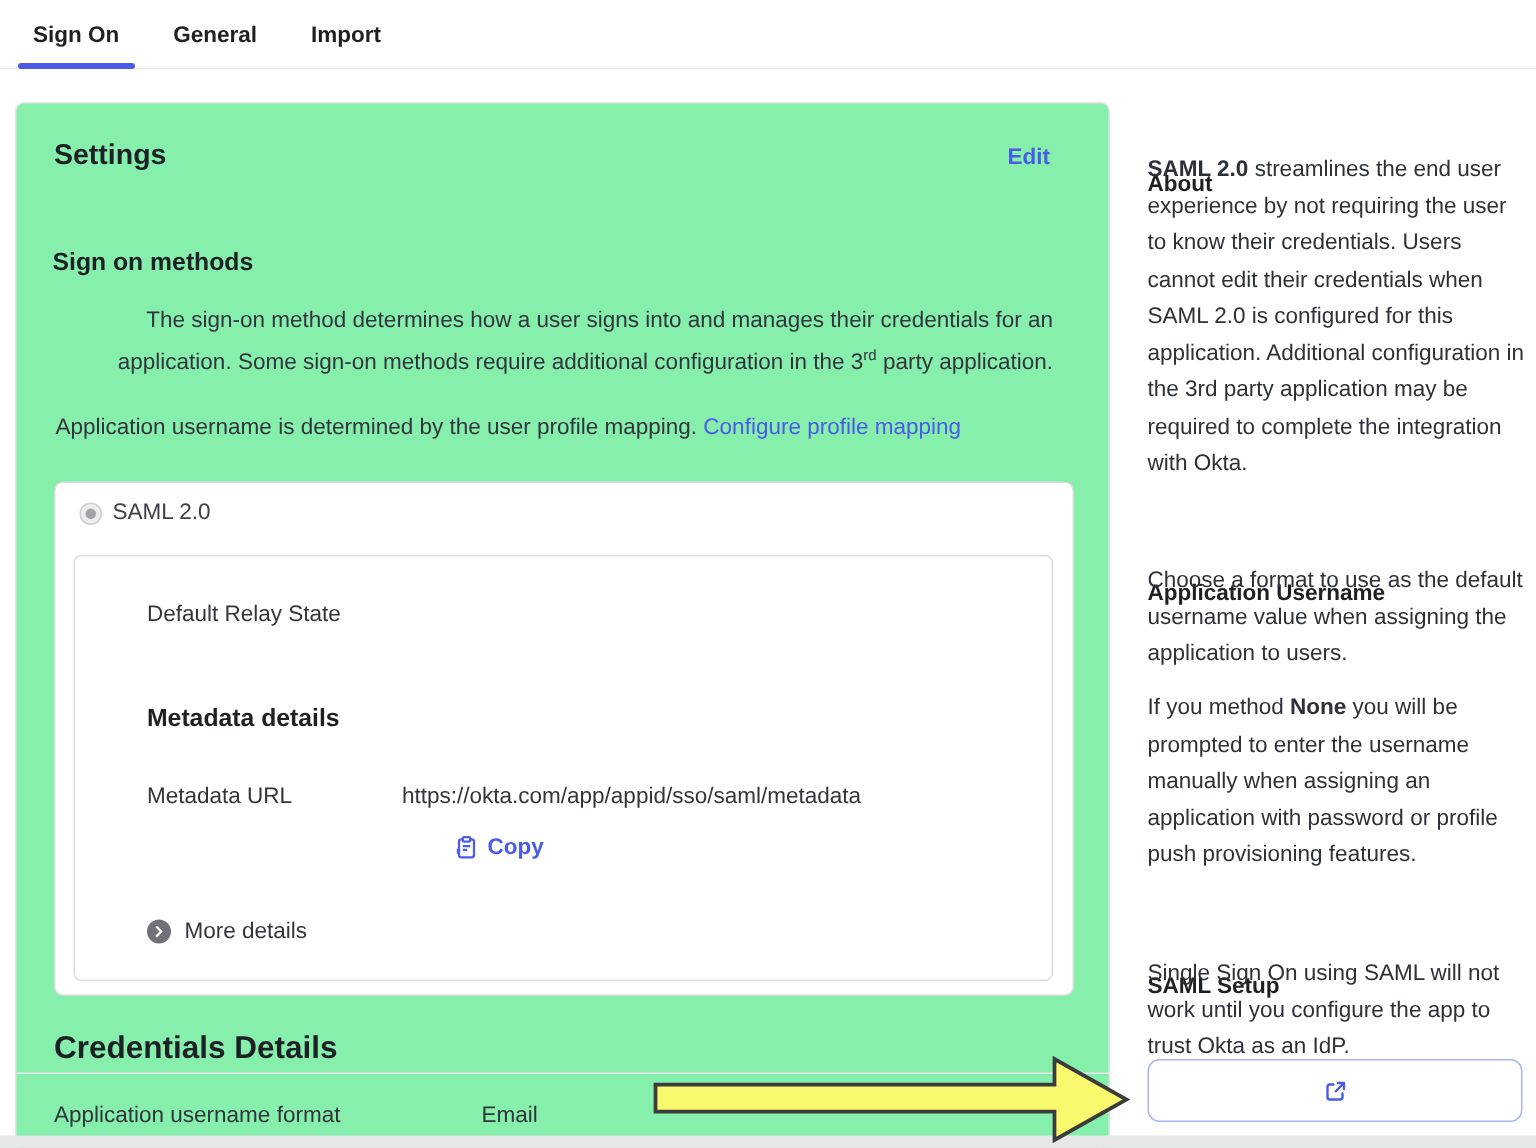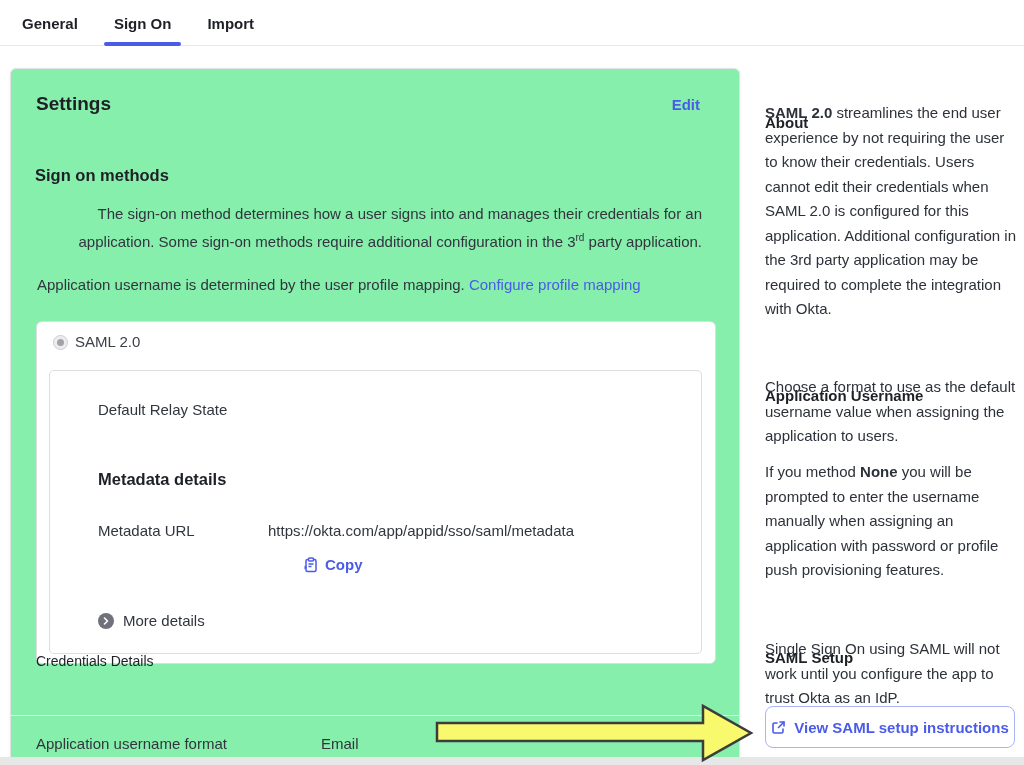--- a/index.html
+++ b/index.html
@@ -72,21 +72,21 @@
   }
   .more-details{
     position:absolute;left:48px;top:241px;display:flex;align-items:center;gap:9px;
     font-size:15px;color:var(--text-body);cursor:pointer;
   }
   .chev-circle{
     width:16px;height:16px;border-radius:50%;background:#71717b;
     display:flex;align-items:center;justify-content:center;flex:0 0 auto;
   }
   
-  .cred-title{position:absolute;left:25px;top:584px;font-size:14px;font-weight:400;color:var(--text-dark);}
+  .cred-title{position:absolute;left:25px;top:618px;font-size:21px;font-weight:700;color:var(--text-dark);}
   .cred-divider{position:absolute;left:0;top:646px;width:730px;height:1px;background:#ececef;}
   .cred-label{position:absolute;left:25px;top:666px;font-size:15px;color:var(--text-body);}
   .cred-value{position:absolute;left:310px;top:666px;font-size:15px;color:var(--text-body);}
   
   .sidebar{position:absolute;left:765px;top:60px;width:252px;}
   .sb-h{position:absolute;left:0;font-size:15px;font-weight:700;color:var(--text-dark);margin-top:43px;}
   .sb-p{position:absolute;left:0;width:252px;font-size:15px;line-height:24.5px;color:#2d3139;}
   .sb-about-h{top:11px;}
   .sb-about-p{top:41px;}
   .sb-appuser-h{top:284px;}
@@ -101,22 +101,22 @@
     font-family:inherit;font-size:15px;font-weight:700;color:var(--accent);cursor:pointer;
   }
   
   .anno-arrow{position:absolute;left:430px;top:698px;width:330px;height:67px;pointer-events:none;z-index:5;}
   .bottom-strip{position:absolute;left:0;top:757px;width:1024px;height:8px;background:#e7e7e8;z-index:4;}
 </style>
 </head>
 <body>
 
 <nav class="tabbar">
+  <div class="tab active">Sign On</div>
   <div class="tab">General</div>
-  <div class="tab active">Sign On</div>
   <div class="tab">Import</div>
 </nav>
 
 <section class="panel">
   <h1 class="panel-title">Settings</h1>
   <a class="edit-link">Edit</a>
 
   <h2 class="section-title">Sign on methods</h2>
 
   <p class="intro1"><span>The sign-on method determines how a user signs into and manages their credentials for an application. Some sign-on methods require additional configuration in the 3</span><sup>rd</sup><span> party application.</span></p>
@@ -176,21 +176,20 @@
   <p class="sb-p sb-saml-p">Single Sign On using SAML will not work until you configure the app to trust Okta as an IdP.</p>
 
   <button class="setup-btn">
     <span style="display:flex;">
       <svg width="15" height="15" viewBox="0 0 15 15" fill="none" stroke="#4a5be8" stroke-width="1.6" stroke-linecap="round" stroke-linejoin="round">
         <path d="M6 3H3.5A1.5 1.5 0 0 0 2 4.5v7A1.5 1.5 0 0 0 3.5 13h7a1.5 1.5 0 0 0 1.5-1.5V9"></path>
         <path d="M9 2h4v4"></path>
         <path d="M13 2L7.5 7.5"></path>
       </svg>
     </span>
-    <span>View SAML setup instructions</span>
   </button>
 </aside>
 
 <svg class="anno-arrow" viewBox="0 0 330 67">
   <polygon points="7,25 273,25 273,8 321,35 273,62 273,43 7,43" fill="#f9f96d" stroke="#3c3c3c" stroke-width="2.5" stroke-linejoin="miter"></polygon>
 </svg>
 
 <div class="bottom-strip"></div>
 
 </body></html>

